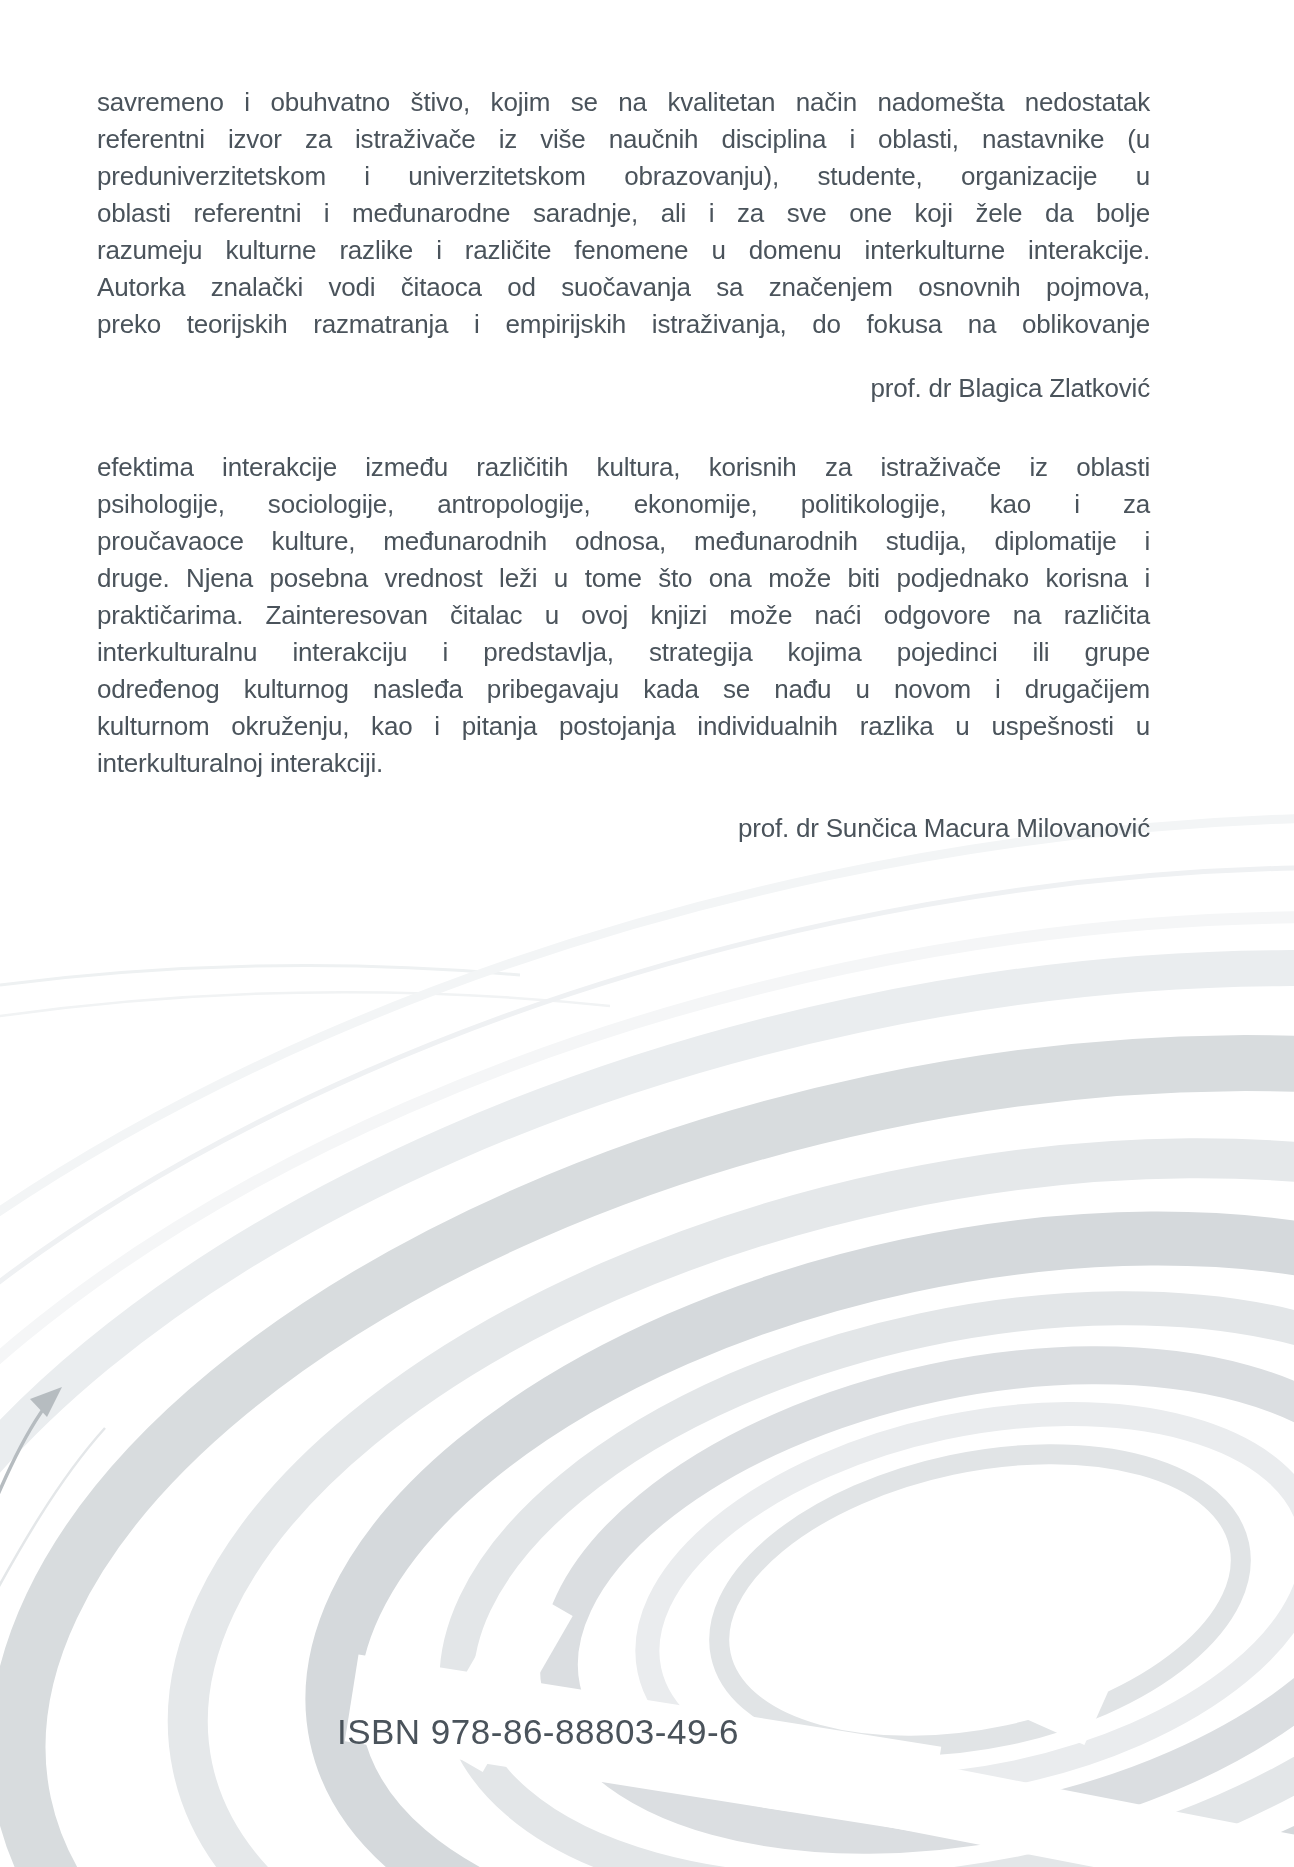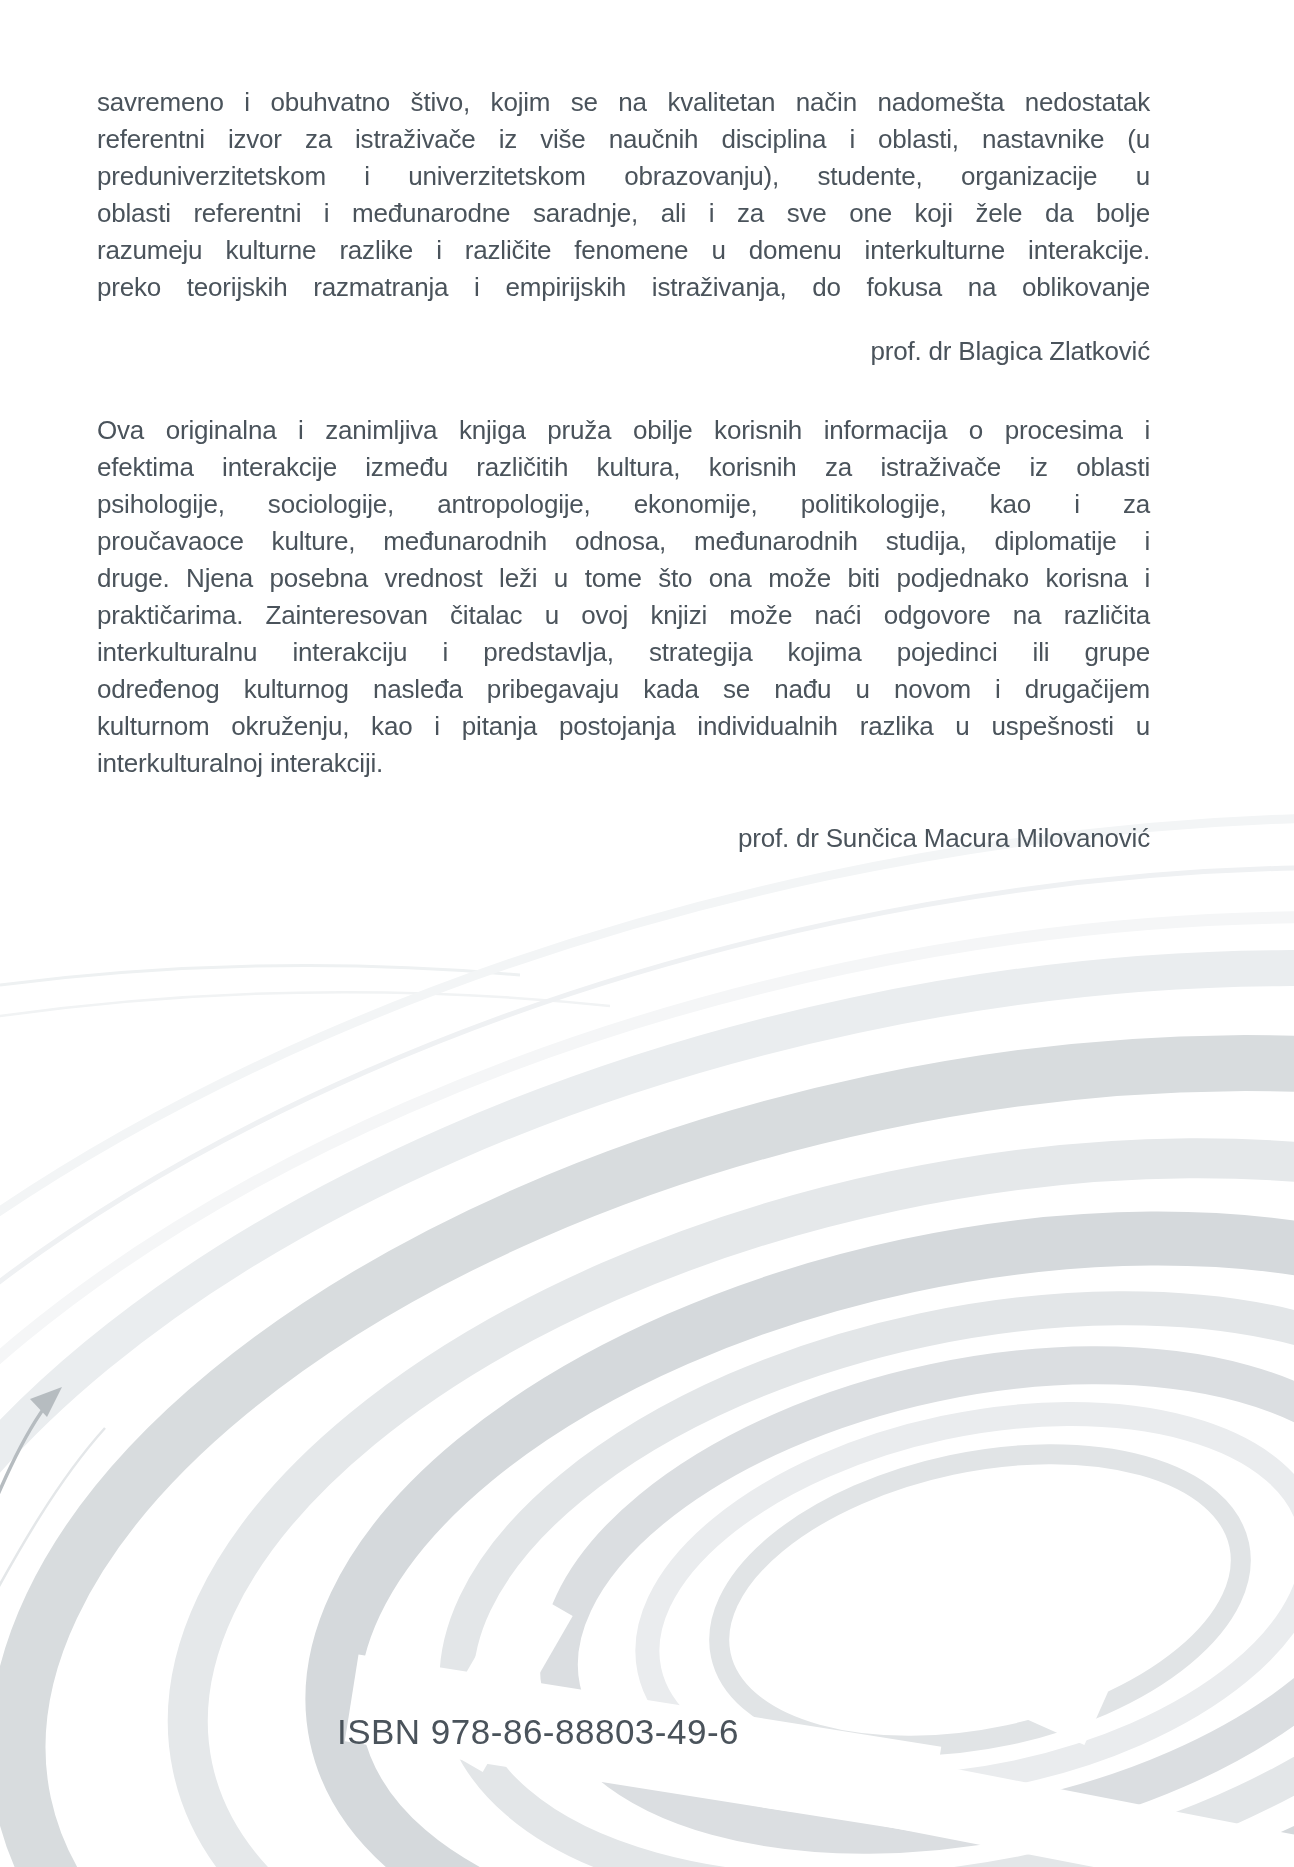--- a/index.html
+++ b/index.html
@@ -40,21 +40,21 @@
   }
   .tline-last {
     text-align-last: left;
   }
   .attribution {
     text-align: right;
     line-height: 37px;
   }
   .attribution-1 { margin-top: 27px; }
   .para-2 { margin-top: 42px; }
-  .attribution-2 { margin-top: 38px; }
+  .attribution-2 { margin-top: 28px; }
   .isbn {
     position: absolute;
     top: 1712px;
     left: 0;
     width: 1076px;
     text-align: center;
     font-size: 35px;
     letter-spacing: 0.5px;
     color: #4a535b;
     z-index: 2;
@@ -96,27 +96,27 @@
   </g>
 </svg>
 
 <div class="text-block">
   <div class="para para-1">
       <div class="tline">savremeno i obuhvatno štivo, kojim se na kvalitetan način nadomešta nedostatak</div>
       <div class="tline">referentni izvor za istraživače iz više naučnih disciplina i oblasti, nastavnike (u</div>
       <div class="tline">preduniverzitetskom i univerzitetskom obrazovanju), studente, organizacije u</div>
       <div class="tline">oblasti referentni i međunarodne saradnje, ali i za sve one koji žele da bolje</div>
       <div class="tline">razumeju kulturne razlike i različite fenomene u domenu interkulturne interakcije.</div>
+      <div class="tline">Autorka znalački vodi čitaoca od suočavanja sa značenjem osnovnih pojmova,</div>
       <div class="tline">preko teorijskih razmatranja i empirijskih istraživanja, do fokusa na oblikovanje</div>
     </div>
 
   <div class="attribution attribution-1">prof. dr Blagica Zlatković</div>
 
   <div class="para para-2">
-      <div class="tline">Ova originalna i zanimljiva knjiga pruža obilje korisnih informacija o procesima i</div>
       <div class="tline">efektima interakcije između različitih kultura, korisnih za istraživače iz oblasti</div>
       <div class="tline">psihologije, sociologije, antropologije, ekonomije, politikologije, kao i za</div>
       <div class="tline">proučavaoce kulture, međunarodnih odnosa, međunarodnih studija, diplomatije i</div>
       <div class="tline">druge. Njena posebna vrednost leži u tome što ona može biti podjednako korisna i</div>
       <div class="tline">praktičarima. Zainteresovan čitalac u ovoj knjizi može naći odgovore na različita</div>
       <div class="tline">interkulturalnu interakciju i predstavlja, strategija kojima pojedinci ili grupe</div>
       <div class="tline">određenog kulturnog nasleđa pribegavaju kada se nađu u novom i drugačijem</div>
       <div class="tline">kulturnom okruženju, kao i pitanja postojanja individualnih razlika u uspešnosti u</div>
       <div class="tline tline-last">interkulturalnoj interakciji.</div>
     </div>

